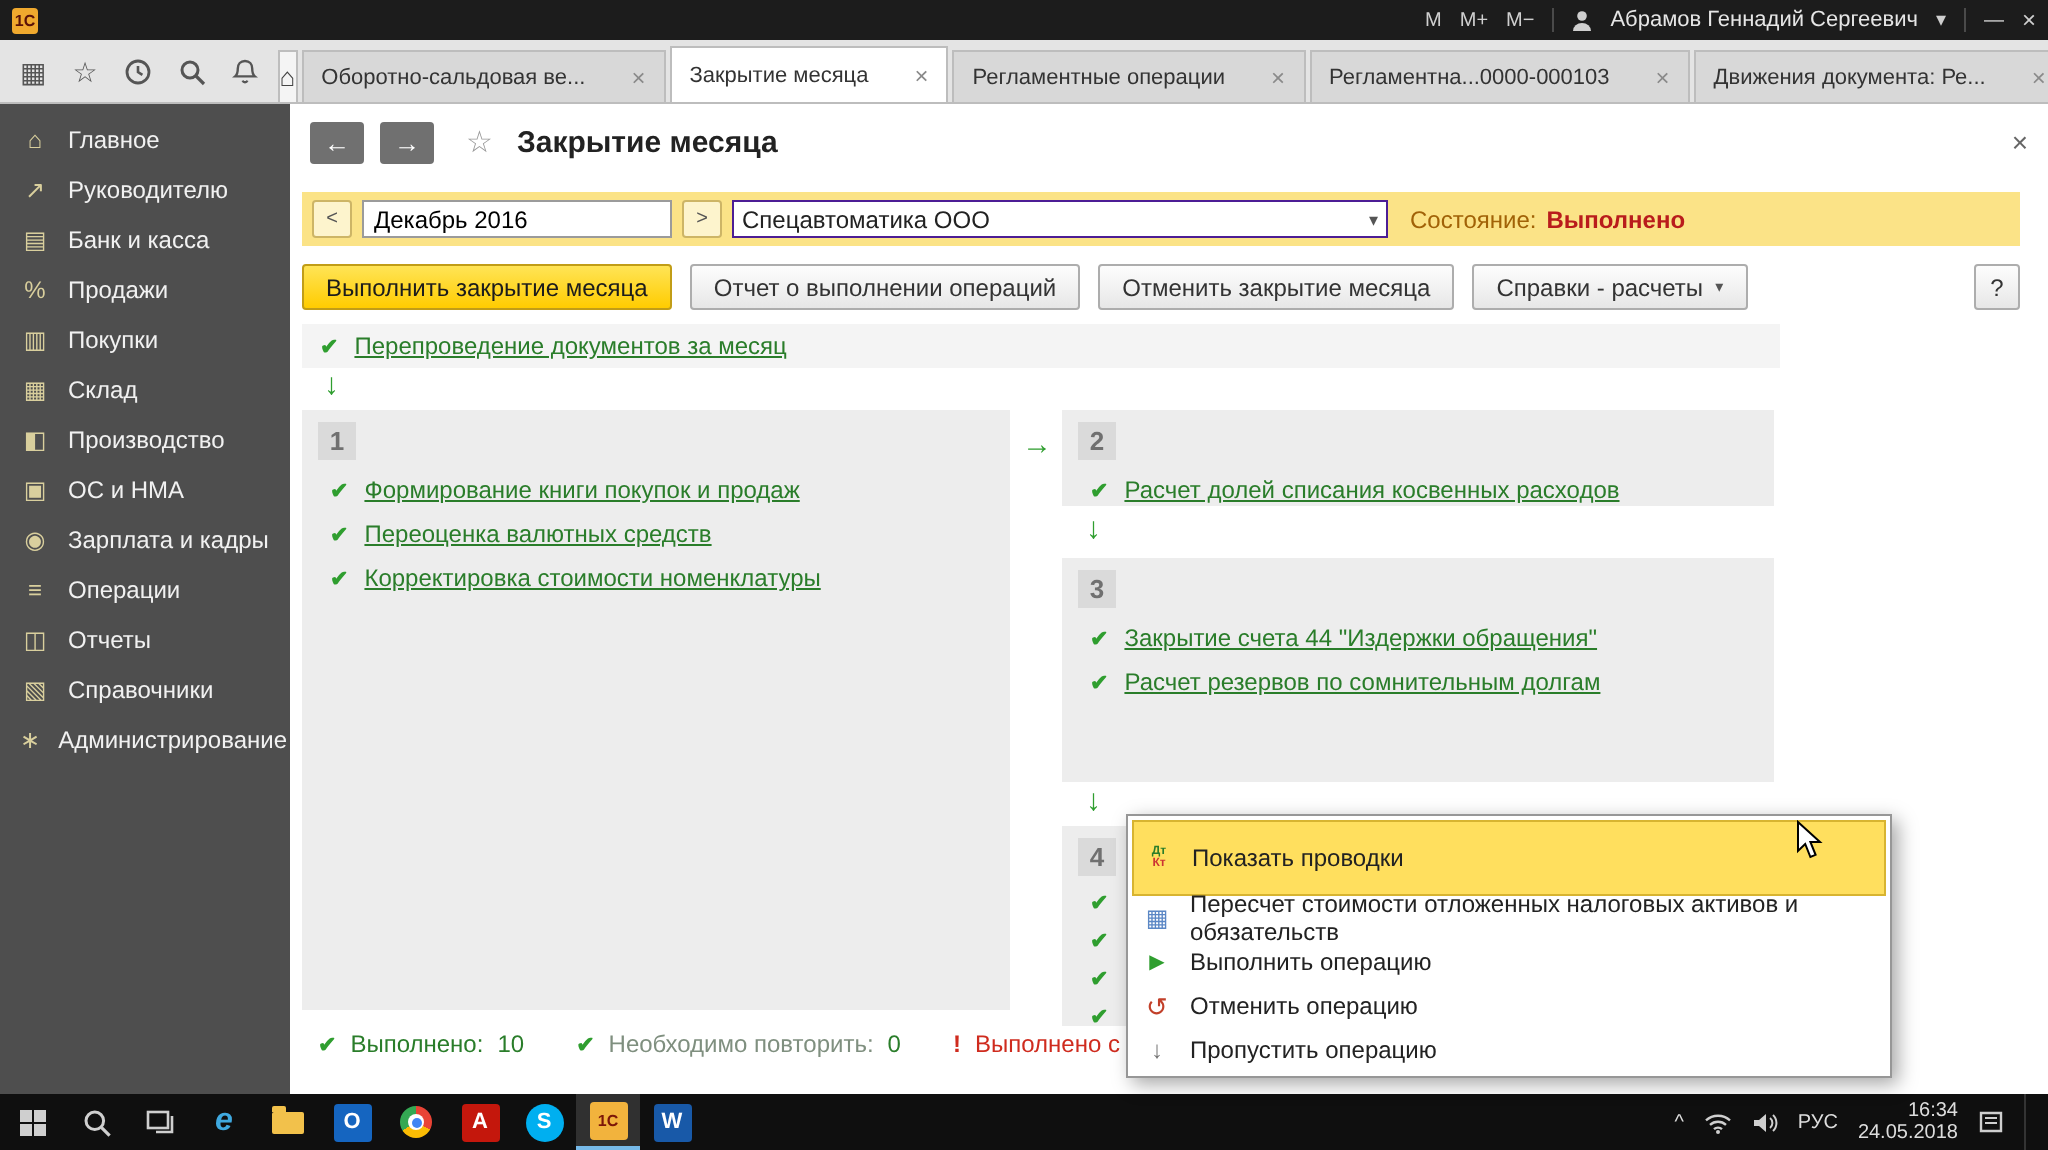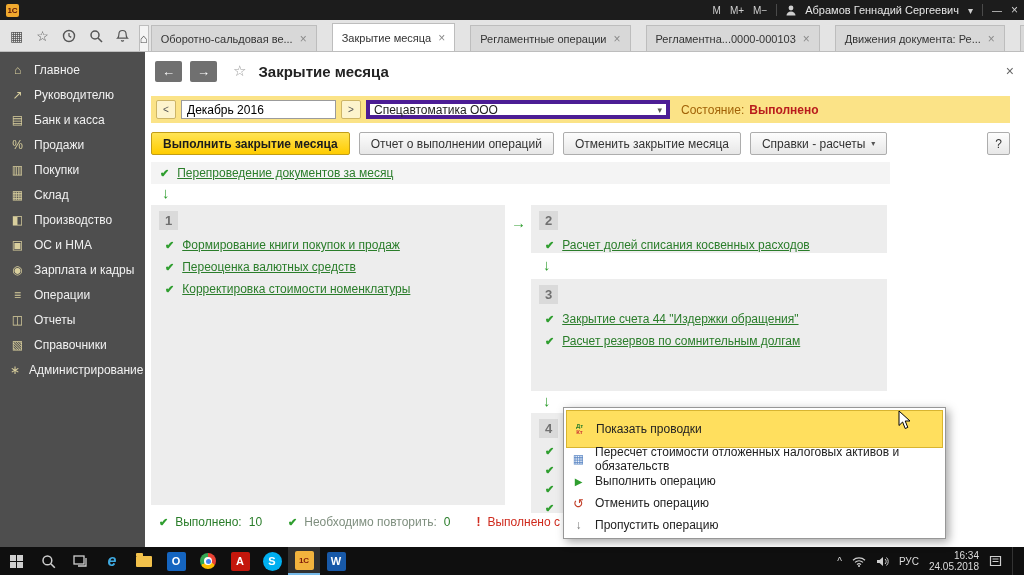--- a/index.html
+++ b/index.html
@@ -17,22 +17,22 @@
   .person-svg{display:block}
   .tb-close{font-size:12px}
 
   
   .tabbar{position:absolute;top:20px;left:0;right:0;height:32px;background:#e4e4e4;
     border-bottom:1px solid #bdbdbd;display:flex;align-items:flex-end}
   .quick-icons{display:flex;align-items:center;height:31px;padding:0 10px;gap:13px;color:#555}
   .qi{font-size:14px;line-height:1;cursor:pointer}
   .tab-home{width:30px;height:26px;background:#f4f4f4;border:1px solid #bdbdbd;border-bottom:none;
     display:flex;align-items:center;justify-content:center;margin-right:2px;font-size:13px;color:#444}
-  .tab{display:flex;align-items:center;gap:7px;height:26px;padding:0 9px;background:#d8d8d8;
-    border:1px solid #bdbdbd;border-bottom:none;margin-right:15px;font-size:11px;color:#333;white-space:nowrap}
+  .tab{display:flex;align-items:center;gap:23px;height:26px;padding:0 9px;background:#d8d8d8;
+    border:1px solid #bdbdbd;border-bottom:none;margin-right:2px;font-size:11px;color:#333;white-space:nowrap}
   .tab.active{background:#fff;height:28px}
   .tab-close{color:#8a8a8a;font-size:12px;cursor:pointer}
 
   
   .sidebar{position:absolute;top:52px;left:0;width:145px;bottom:28px;background:#4e4e4e;padding-top:5px}
   .side-item{display:flex;align-items:center;gap:9px;height:25px;padding:0 10px;color:#f1f1f1;
     font-size:12px;cursor:pointer}
   .side-item .sg{width:15px;text-align:center;color:#d9cf9d;font-size:12px}
 
   
@@ -43,30 +43,30 @@
   .fav-star{color:#9a9a9a;font-size:15px;margin-left:8px;cursor:pointer}
   .page-title{font-size:15px;font-weight:bold;color:#222;margin-left:4px}
   .page-close{margin-left:auto;color:#666;font-size:14px;cursor:pointer}
 
   .period-bar{position:absolute;top:44px;left:6px;right:14px;height:27px;background:#fbe387;
     display:flex;align-items:center;gap:5px;padding:0 5px}
   .pb-btn{width:20px;height:19px;background:#fdf4cd;border:1px solid #cdb566;border-radius:2px;
     font-size:10px;color:#555;display:flex;align-items:center;justify-content:center;cursor:pointer}
   .pb-input{width:155px;height:19px;border:1px solid #9b9b9b;background:#fff;font-size:12px;
     font-family:"Liberation Sans",sans-serif;padding:0 5px}
-  .pb-select{width:304px;height:19px;border:4px solid #4c1d95;background:#fff;display:flex;
+  .pb-select{width:328px;height:19px;border:1px solid #4c1d95;background:#fff;display:flex;
     align-items:center;justify-content:space-between;padding:0 4px;cursor:pointer}
   .pb-select .sel-arrow{color:#555;font-size:9px}
   .state-label{margin-left:6px;color:#a16207}
   .state-value{color:#b91c1c;font-weight:bold}
 
   .action-bar{position:absolute;top:79px;left:6px;right:14px;height:25px;display:flex;gap:9px;align-items:center}
   .btn{height:23px;padding:0 11px;background:linear-gradient(#fdfdfd,#e7e7e7);border:1px solid #adadad;
     border-radius:2px;font-size:12px;color:#333;display:flex;align-items:center;gap:6px;cursor:pointer}
-  .btn-primary{background:linear-gradient(#ffe456,#fc0);border:1px solid #c19d17;font-weight:bold;color:#1c1c1c}
+  .btn-primary{background:linear-gradient(#ffe456,#fc0);border:1px solid #c19d17;font-weight:normal;color:#1c1c1c}
   .btn .dd{font-size:8px;color:#555}
   .btn-help{margin-left:auto;width:23px;justify-content:center;padding:0}
 
   .repost-row{position:absolute;top:110px;left:6px;width:739px;height:22px;background:#f4f4f4;
     display:flex;align-items:center;gap:8px;padding:0 9px}
   .check{color:#2f9e2f;font-size:11px;font-weight:bold}
   .op-link{color:#2a7d2a;text-decoration:underline;font-size:12px;cursor:pointer}
   .garrow{position:absolute;color:#2f9e2f;font-weight:bold;font-size:15px}
 
   .box{position:absolute;background:#ededed}

